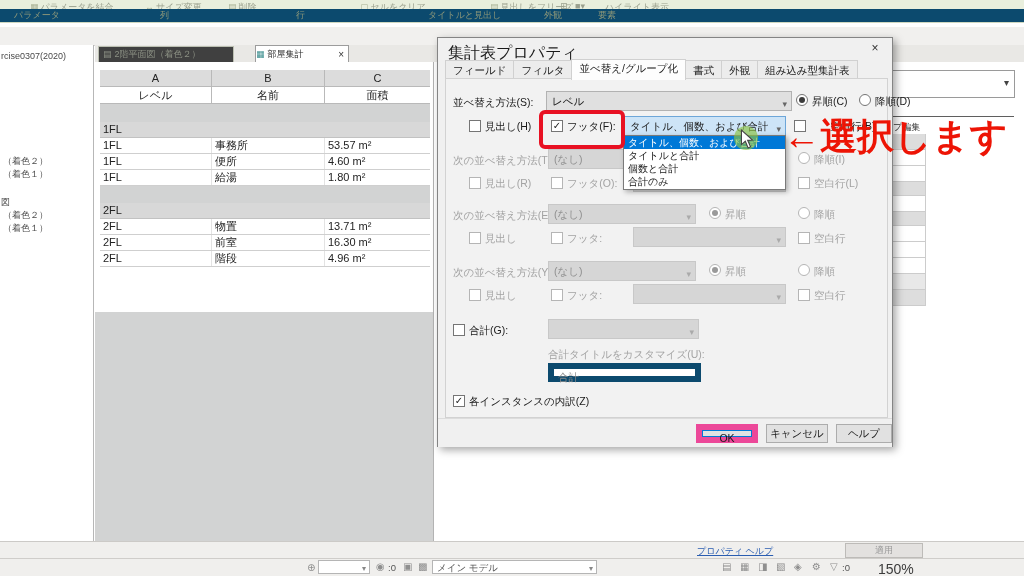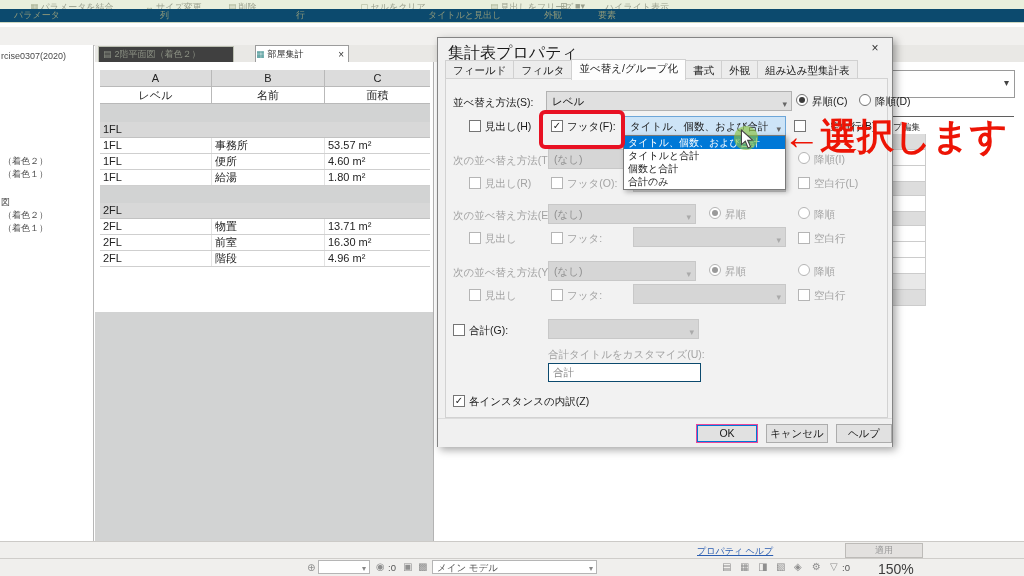--- a/index.html
+++ b/index.html
@@ -81,26 +81,26 @@
   .combo.dis .arr{color:#aaa;}
   .combo.focusblue{background:#cde4f7;border-color:#6da6d8;}
   .cbx{position:absolute;width:12px;height:12px;border:1px solid #757575;background:#fff;box-sizing:border-box;
        font-size:10px;line-height:10px;text-align:center;color:#1a1a1a;}
   .cbx.dis{border-color:#b5b5b5;}
   .cbx i{font-style:normal;}
   .radio{position:absolute;width:12px;height:12px;border:1px solid #757575;border-radius:50%;background:#fff;box-sizing:border-box;}
   .radio.dis{border-color:#b5b5b5;}
   .radio.sel::after{content:"";position:absolute;left:2px;top:2px;width:6px;height:6px;border-radius:50%;background:#3c3c3c;}
   .radio.sel.dis::after{background:#9a9a9a;}
-  .tinput{position:absolute;background:#fff;border:1px solid #0c4a6e;font-size:10.5px;color:#8a8a8a;
+  .tinput{position:absolute;background:#fff;border:6px solid #0c4a6e;font-size:10.5px;color:#8a8a8a;
           line-height:17px;padding-left:4px;box-sizing:border-box;}
   .dfooter{left:0px;top:380px;width:454px;height:28px;border-top:1px solid #dcdcdc;background:#f0f0f0;}
   .dbtn{position:absolute;top:386px;height:19px;background:#e1e1e1;border:1px solid #acacac;font-size:10.5px;
         color:#1a1a1a;text-align:center;line-height:17px;box-sizing:border-box;}
-  .dbtn.def{border:1px solid #ec4899;box-shadow:0 0 0 1px #0078d7 inset;}
+  .dbtn.def{border:6px solid #ec4899;box-shadow:0 0 0 1px #0078d7 inset;}
   
   .popup{left:623px;top:135px;width:161px;height:53px;background:#fff;border:1px solid #7a7a7a;
          box-shadow:2px 2px 5px rgba(0,0,0,0.3);z-index:20;}
   .popt{height:13px;line-height:13px;font-size:10px;color:#1a1a1a;padding-left:4px;white-space:nowrap;overflow:hidden;}
   .popt.sel{background:#0078d7;color:#fff;}
   
   .redbox{left:539px;top:110px;width:78px;height:31px;border:4px solid #e81123;border-radius:6px;z-index:25;}
   .redtext{left:783px;top:112px;font-size:37px;font-weight:bold;color:#ed1405;z-index:30;white-space:nowrap;letter-spacing:0px;}
   .cursor{left:734px;top:126px;width:26px;height:26px;z-index:31;}
   .cursor .halo{position:absolute;left:0;top:0;width:24px;height:24px;border-radius:50%;background:rgba(140,195,66,0.65);}

